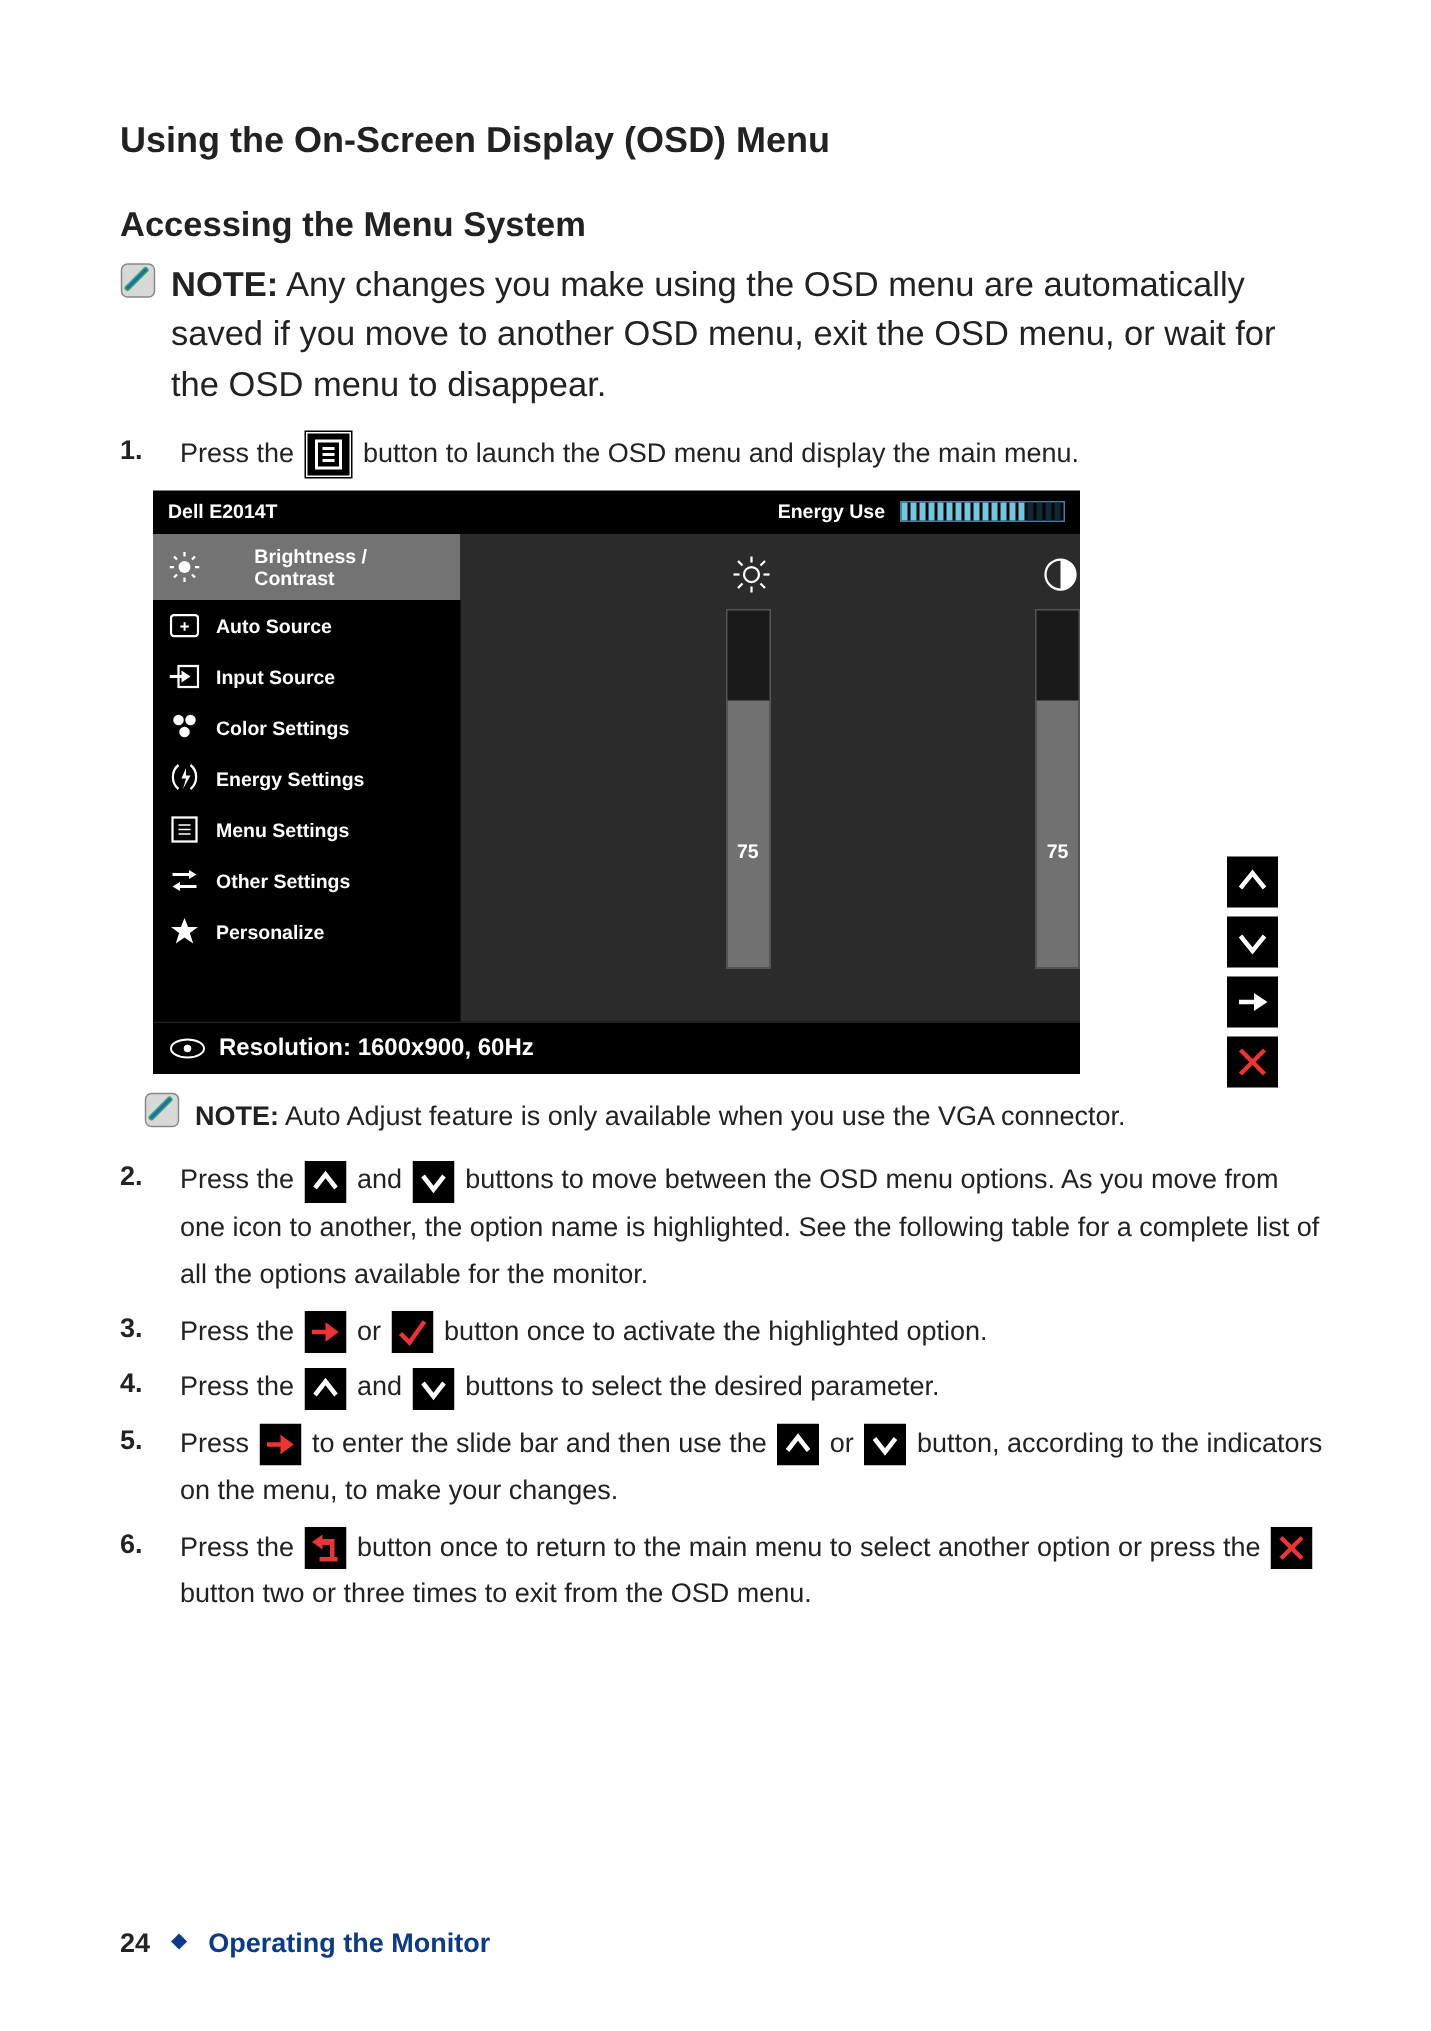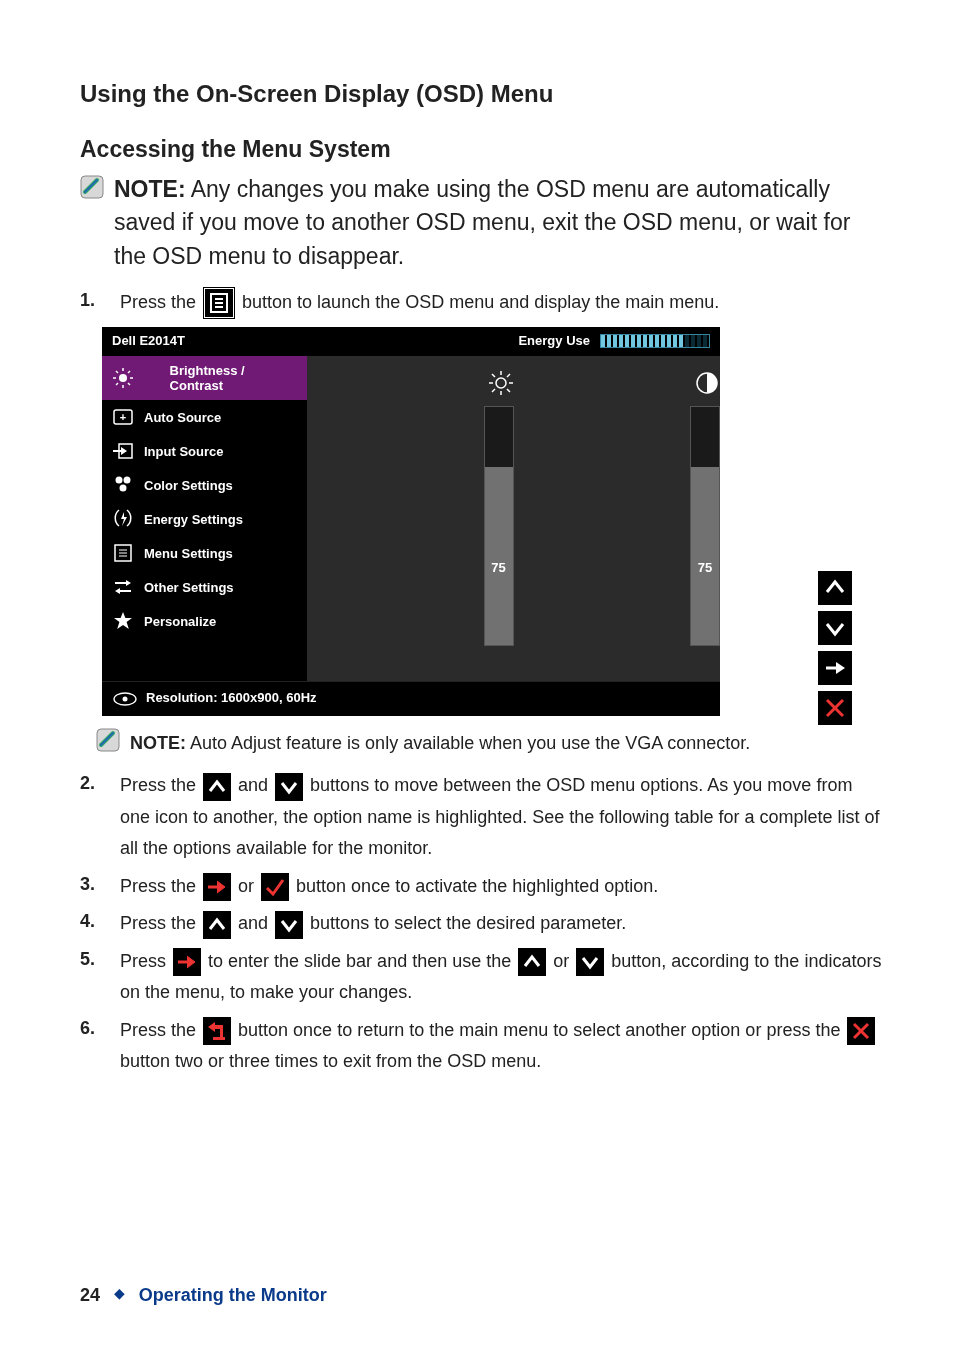--- a/index.html
+++ b/index.html
@@ -31,28 +31,28 @@
   .osd-wrap { position: relative; width: 690px; margin: 8px 0 12px 22px;}
   .osd { width: 618px; background: #000; color: #fff; font-family: Arial, sans-serif; font-size: 13px; }
   .osd-header { display:flex; justify-content:space-between; align-items:center; padding:6px 10px 8px 10px; font-weight:700;}
   .osd-header .eu { display:flex; align-items:center; gap:10px;}
   .eu-bar { width:110px; height:14px; border:1px solid #35859f; display:flex; }
   .eu-bar .seg { width:4px; margin-right:2px; background:#71c6e0;}
   .eu-bar .seg.dim { background:#0a2a36;}
   .osd-body { display:flex; height: 325px;}
   .osd-menu { width: 205px; background:#000;}
   .osd-menu .item { display:flex; align-items:center; gap:10px; padding:7px 8px 7px 10px; font-weight:700; color:#fff;}
-  .osd-menu .item.selected { background:#701a75;gap:36px;}
+  .osd-menu .item.selected { background:#737373;gap:36px;}
   .osd-menu .icon-col { width:22px; display:flex; justify-content:center;}
   .bc-area { flex:1; display:flex; position:relative; background:#2b2b2b;}
   .bc-col { flex:1; display:flex; flex-direction:column; align-items:flex-end; padding-top:14px;}
   .bc-col .slider-box { position:relative; width:30px; height:240px; margin-top:10px; background:#1a1a1a; border:1px solid #555; display:flex; flex-direction:column; justify-content:flex-end;}
   .bc-col .fill { background:#717171; width:100%;}
   .bc-col .val { font-size:13px; font-weight:700; margin-top:6px; position:absolute; bottom:70px; left:50%; transform:translateX(-50%); color:#fff;}
-  .osd-footer{ display:flex; align-items:flex-start; gap:8px; padding:8px 10px; font-size:13px; font-weight:700; border-top:1px solid #222;}
+  .osd-footer{ display:flex; align-items:flex-end; gap:8px; padding:8px 10px; font-size:16px; font-weight:700; border-top:1px solid #222;}
   .side-btns{ position:absolute; right:-60px; top:244px; display:flex; flex-direction:column; gap:6px;}
   .side-btn{ width:34px; height:34px; background:#000; display:flex; align-items:center; justify-content:center;}
 
   .nested-note { display:flex; gap:10px; margin: 0 0 14px 16px; align-items: flex-end;}
   .nested-note .note-body { font-size:18px; line-height:1.45;}
 
   .footer { position:absolute; bottom:48px; left:80px; display:flex; align-items:flex-start; gap:14px; font-size:18px;}
   .footer .pg { font-weight:700;}
   .footer .sec { font-weight:700; color:#0a3a8a;}
   .footer .diamond { color:#0a3a8a; font-size:14px;}

